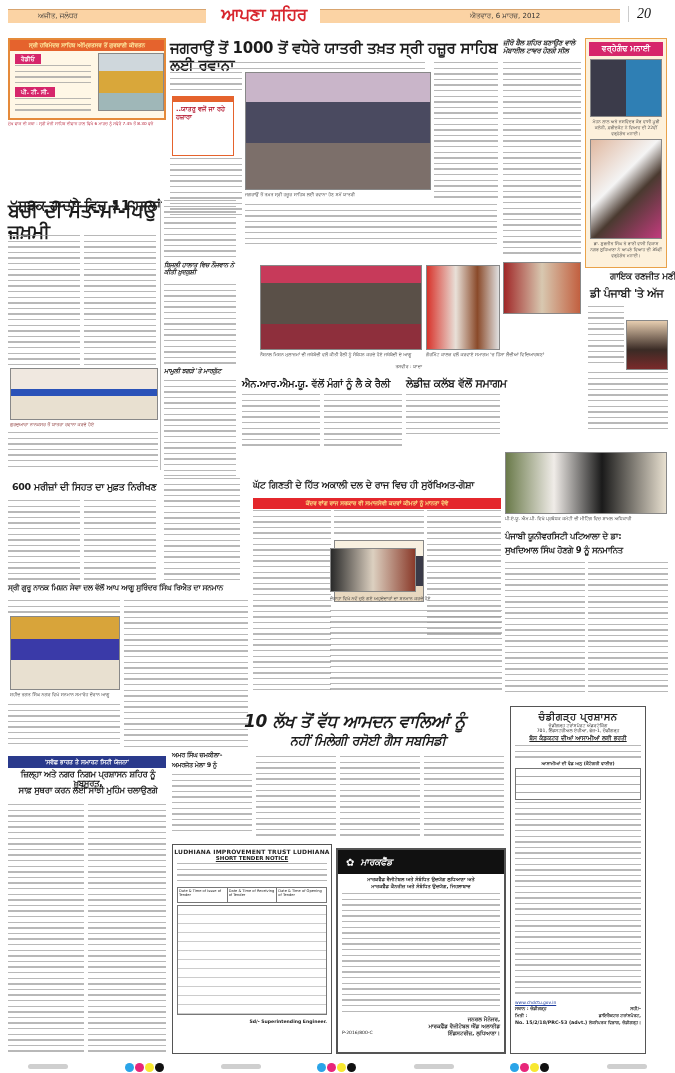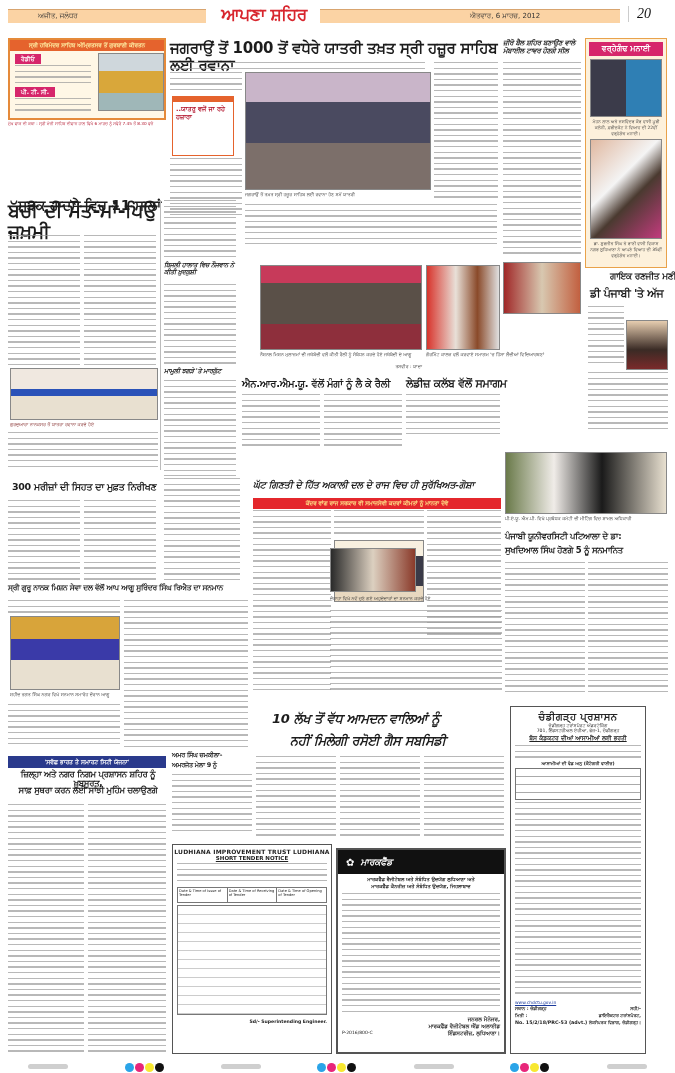--- a/index.html
+++ b/index.html
@@ -98,36 +98,36 @@
 <div class="abs caption" style="left:380px;top:364px;width:42px;text-align:right;">ਤਸਵੀਰ : ਯਾਦਾ</div>
 <div class="abs photo" style="left:426px;top:265px;width:74px;height:85px;background:linear-gradient(90deg,#d8342c,#e8e0d8 40%,#8a4a2a 70%,#e0e0e0);"></div>
 <div class="abs caption" style="left:426px;top:352px;width:150px;">ਗੌਰਮਿੰਟ ਕਾਲਜ ਵਲੋਂ ਕਰਵਾਏ ਸਮਾਗਮ 'ਚ ਹਿੱਸਾ ਲੈਂਦੀਆਂ ਵਿਦਿਆਰਥਣਾਂ</div>
 
 <div class="abs headline" style="left:242px;top:378px;width:190px;font-size:10px;">ਐਨ.ਆਰ.ਐਮ.ਯੂ. ਵੱਲੋਂ ਮੰਗਾਂ ਨੂੰ ਲੈ ਕੇ ਰੈਲੀ</div>
 <div class="abs txt lines" style="left:242px;top:394px;width:78px;height:54px;"></div>
 <div class="abs txt lines" style="left:324px;top:394px;width:78px;height:54px;"></div>
 <div class="abs headline" style="left:406px;top:378px;width:180px;font-size:11px;">ਲੇਡੀਜ਼ ਕਲੱਬ ਵੱਲੋਂ ਸਮਾਗਮ</div>
 <div class="abs txt lines" style="left:406px;top:394px;width:94px;height:40px;"></div>
 
-<div class="abs headline" style="left:12px;top:482px;width:160px;font-size:9.5px;">300 ਮਰੀਜ਼ਾਂ ਦੀ ਸਿਹਤ ਦਾ ਮੁਫ਼ਤ ਨਿਰੀਖਣ</div>
+<div class="abs headline" style="left:12px;top:482px;width:160px;font-size:9.5px;">600 ਮਰੀਜ਼ਾਂ ਦੀ ਸਿਹਤ ਦਾ ਮੁਫ਼ਤ ਨਿਰੀਖਣ</div>
 <div class="abs txt lines" style="left:8px;top:500px;width:72px;height:80px;"></div>
 <div class="abs txt lines" style="left:84px;top:500px;width:72px;height:80px;"></div>
 <div class="abs txt lines" style="left:164px;top:478px;width:76px;height:102px;"></div>
 
-<div class="abs headline" style="left:253px;top:480px;width:248px;font-size:9.5px;font-style:italic;">ਘੱਟ ਗਿਣਤੀ ਦੇ ਹਿੱਤ ਅਕਾਲੀ ਦਲ ਦੇ ਰਾਜ ਵਿਚ ਹੀ ਸੁਰੱਖਿਅਤ-ਗੋਸ਼ਾ</div>
+<div class="abs headline" style="left:253px;top:480px;width:248px;font-size:9.5px;">ਘੱਟ ਗਿਣਤੀ ਦੇ ਹਿੱਤ ਅਕਾਲੀ ਦਲ ਦੇ ਰਾਜ ਵਿਚ ਹੀ ਸੁਰੱਖਿਅਤ-ਗੋਸ਼ਾ</div>
 <div class="abs redbar" style="left:253px;top:498px;width:248px;font-size:5.6px;padding:2px 0;">ਕੇਂਦਰ ਵਾਂਗ ਰਾਜ ਸਰਕਾਰ ਵੀ ਸਮਾਜਸੇਵੀ ਕਦਰਾਂ ਕੀਮਤਾਂ ਨੂੰ ਮਾਨਤਾ ਦੇਵੇ</div>
 <div class="abs txt lines" style="left:253px;top:510px;width:78px;height:180px;"></div>
 <div class="abs photo" style="left:334px;top:540px;width:90px;height:62px;background:linear-gradient(180deg,#f8f0e0 0 25%,#3a3a48 25% 75%,#e8d8c0 75%);"></div>
 <div class="abs txt lines" style="left:334px;top:510px;width:90px;height:28px;"></div>
 <div class="abs txt lines" style="left:427px;top:510px;width:74px;height:128px;"></div>
 
 <div class="abs photo" style="left:505px;top:452px;width:162px;height:62px;background:linear-gradient(90deg,#6a7a4a,#f0ece8 30%,#1a1a1a 60%,#e8e0d0);"></div>
 <div class="abs caption" style="left:505px;top:516px;width:162px;">ਪੀ.ਏ.ਯੂ. ਐਮ.ਪੀ. ਵਿਖੇ ਪ੍ਰਬੰਧਕ ਕਮੇਟੀ ਦੀ ਮੀਟਿੰਗ ਵਿਚ ਸ਼ਾਮਲ ਅਧਿਕਾਰੀ</div>
 <div class="abs headline" style="left:505px;top:532px;width:164px;font-size:8.5px;">ਪੰਜਾਬੀ ਯੂਨੀਵਰਸਿਟੀ ਪਟਿਆਲਾ ਦੇ ਡਾ:</div>
-<div class="abs headline" style="left:505px;top:546px;width:164px;font-size:8.5px;">ਸੁਖਦਿਆਲ ਸਿੰਘ ਹੋਣਗੇ 5 ਨੂੰ ਸਨਮਾਨਿਤ</div>
+<div class="abs headline" style="left:505px;top:546px;width:164px;font-size:8.5px;">ਸੁਖਦਿਆਲ ਸਿੰਘ ਹੋਣਗੇ 9 ਨੂੰ ਸਨਮਾਨਿਤ</div>
 <div class="abs txt lines" style="left:505px;top:562px;width:80px;height:132px;"></div>
 <div class="abs txt lines" style="left:588px;top:562px;width:80px;height:132px;"></div>
 
 <div class="abs headline" style="left:8px;top:584px;width:242px;font-size:7.5px;">ਸ੍ਰੀ ਗੁਰੂ ਨਾਨਕ ਮਿਸ਼ਨ ਸੇਵਾ ਦਲ ਵੱਲੋਂ ਆਪ ਆਗੂ ਸੁਰਿੰਦਰ ਸਿੰਘ ਰਿਐਤ ਦਾ ਸਨਮਾਨ</div>
 <div class="abs txt lines" style="left:8px;top:600px;width:112px;height:14px;"></div>
 <div class="abs txt lines" style="left:124px;top:600px;width:124px;height:150px;"></div>
 <div class="abs photo" style="left:10px;top:616px;width:110px;height:74px;background:linear-gradient(180deg,#d8a43a 0 30%,#3a3aa8 30% 60%,#e8e0d0 60%);"></div>
 <div class="abs caption" style="left:10px;top:692px;width:110px;">ਸ਼ਹੀਦ ਭਗਤ ਸਿੰਘ ਨਗਰ ਵਿਖੇ ਸਨਮਾਨ ਸਮਾਰੋਹ ਦੌਰਾਨ ਆਗੂ</div>
 <div class="abs txt lines" style="left:8px;top:704px;width:112px;height:40px;"></div>
 
@@ -138,21 +138,21 @@
 <div class="abs" style="left:8px;top:756px;width:158px;background:#2a3a8c;color:#fff;font-size:6px;font-weight:bold;text-align:center;padding:2px 0;">'ਸਵੱਛ ਭਾਰਤ ਤੇ ਸਮਾਰਟ ਸਿਟੀ ਯੋਜਨਾ'</div>
 <div class="abs headline" style="left:8px;top:770px;width:160px;font-size:8.5px;text-align:center;">ਜ਼ਿਲ੍ਹਾ ਅਤੇ ਨਗਰ ਨਿਗਮ ਪ੍ਰਸ਼ਾਸਨ ਸ਼ਹਿਰ ਨੂੰ ਖ਼ੂਬਸੂਰਤ,</div>
 <div class="abs headline" style="left:8px;top:786px;width:160px;font-size:8.5px;text-align:center;">ਸਾਫ਼ ਸੁਥਰਾ ਕਰਨ ਲਈ ਸਾਂਝੀ ਮੁਹਿੰਮ ਚਲਾਉਣਗੇ</div>
 <div class="abs txt lines" style="left:8px;top:804px;width:76px;height:250px;"></div>
 <div class="abs txt lines" style="left:88px;top:804px;width:78px;height:250px;"></div>
 
 <div class="abs headline" style="left:172px;top:752px;width:80px;font-size:6.5px;">ਅਮਰ ਸਿੰਘ ਚਮਕੀਲਾ-</div>
 <div class="abs headline" style="left:172px;top:762px;width:80px;font-size:6.5px;">ਅਮਰਜੋਤ ਮੇਲਾ 9 ਨੂੰ</div>
 <div class="abs txt lines" style="left:172px;top:774px;width:80px;height:60px;"></div>
 
-<div class="abs headline" style="left:272px;top:712px;width:250px;font-size:13px;font-style:italic;">10 ਲੱਖ ਤੋਂ ਵੱਧ ਆਮਦਨ ਵਾਲਿਆਂ ਨੂੰ</div>
+<div class="abs headline" style="left:244px;top:712px;width:250px;font-size:17px;font-style:italic;">10 ਲੱਖ ਤੋਂ ਵੱਧ ਆਮਦਨ ਵਾਲਿਆਂ ਨੂੰ</div>
 <div class="abs headline" style="left:290px;top:734px;width:214px;font-size:13px;font-style:italic;">ਨਹੀਂ ਮਿਲੇਗੀ ਰਸੋਈ ਗੈਸ ਸਬਸਿਡੀ</div>
 <div class="abs txt lines" style="left:256px;top:756px;width:80px;height:80px;"></div>
 <div class="abs txt lines" style="left:340px;top:756px;width:80px;height:80px;"></div>
 <div class="abs txt lines" style="left:424px;top:756px;width:80px;height:80px;"></div>
 
 <div class="abs box" style="left:172px;top:844px;width:160px;height:210px;">
   <div style="font-size:6px;font-weight:bold;text-align:center;padding-top:3px;letter-spacing:0.2px;">LUDHIANA IMPROVEMENT TRUST LUDHIANA</div>
   <div style="font-size:5.5px;font-weight:bold;text-align:center;text-decoration:underline;">SHORT TENDER NOTICE</div>
   <div class="txt lines" style="margin:2px 4px;height:22px;"></div>
   <div style="margin:0 4px;border:1px solid #777;display:flex;font-size:3.6px;">

